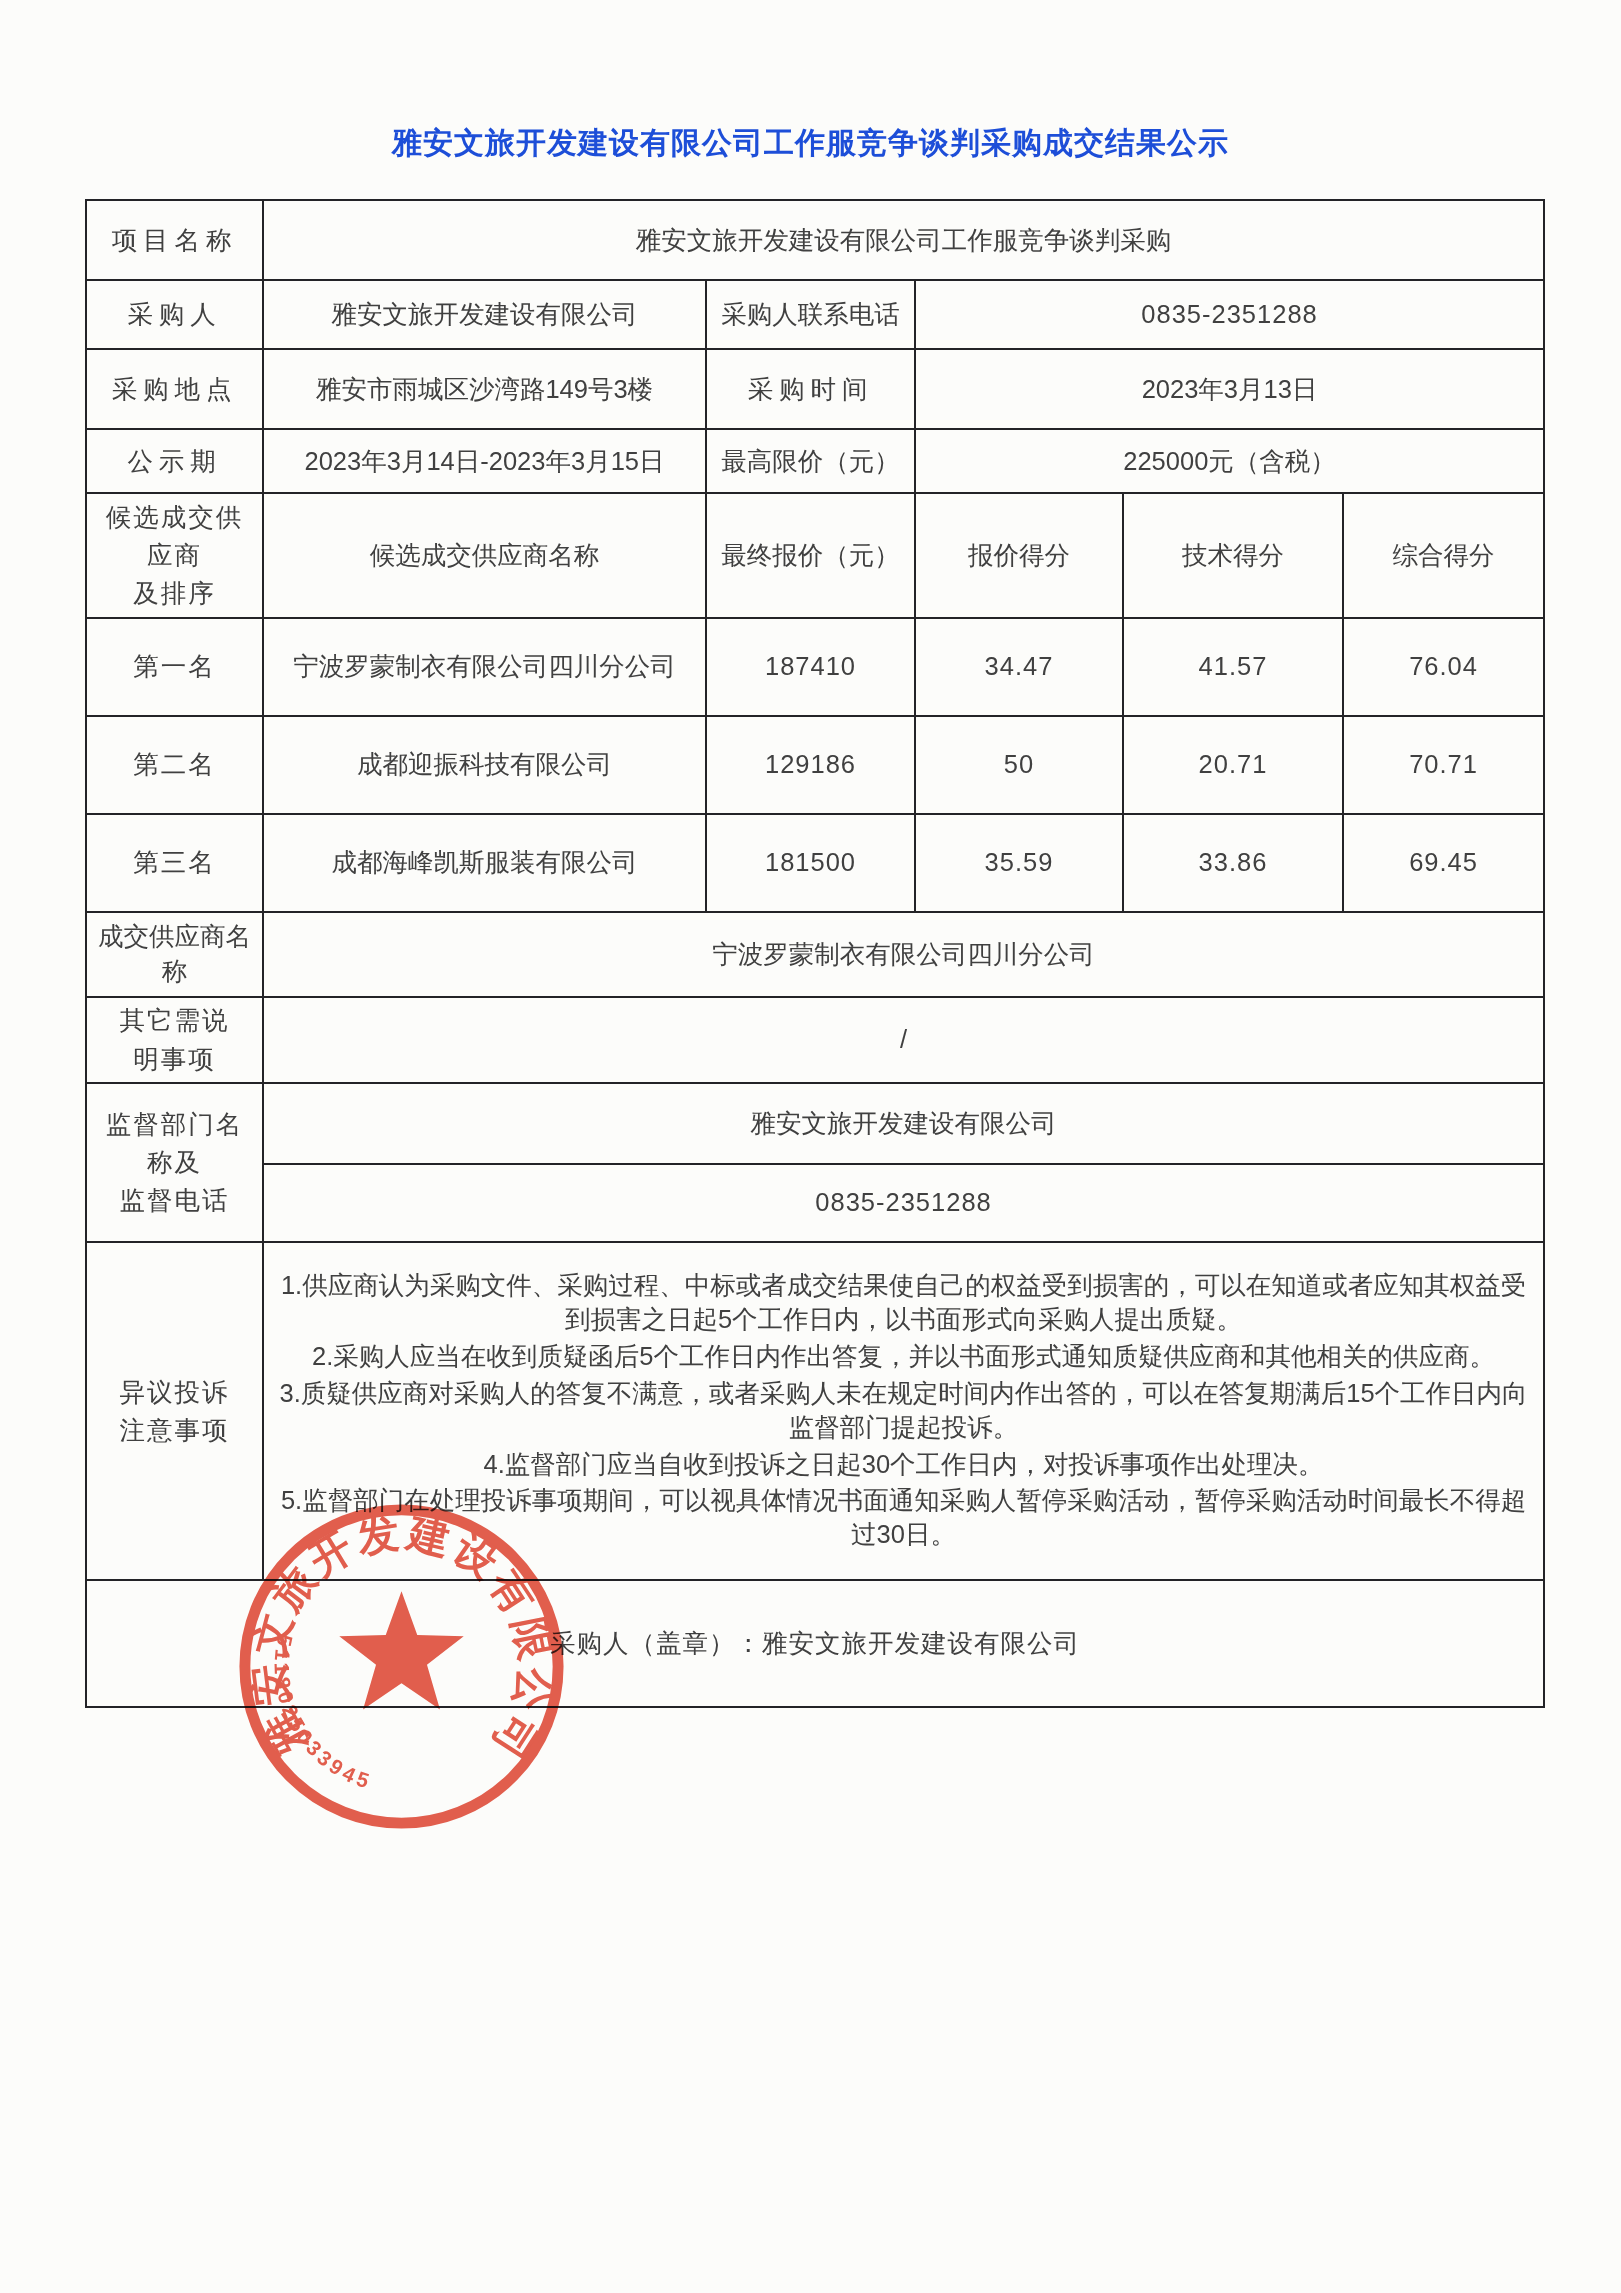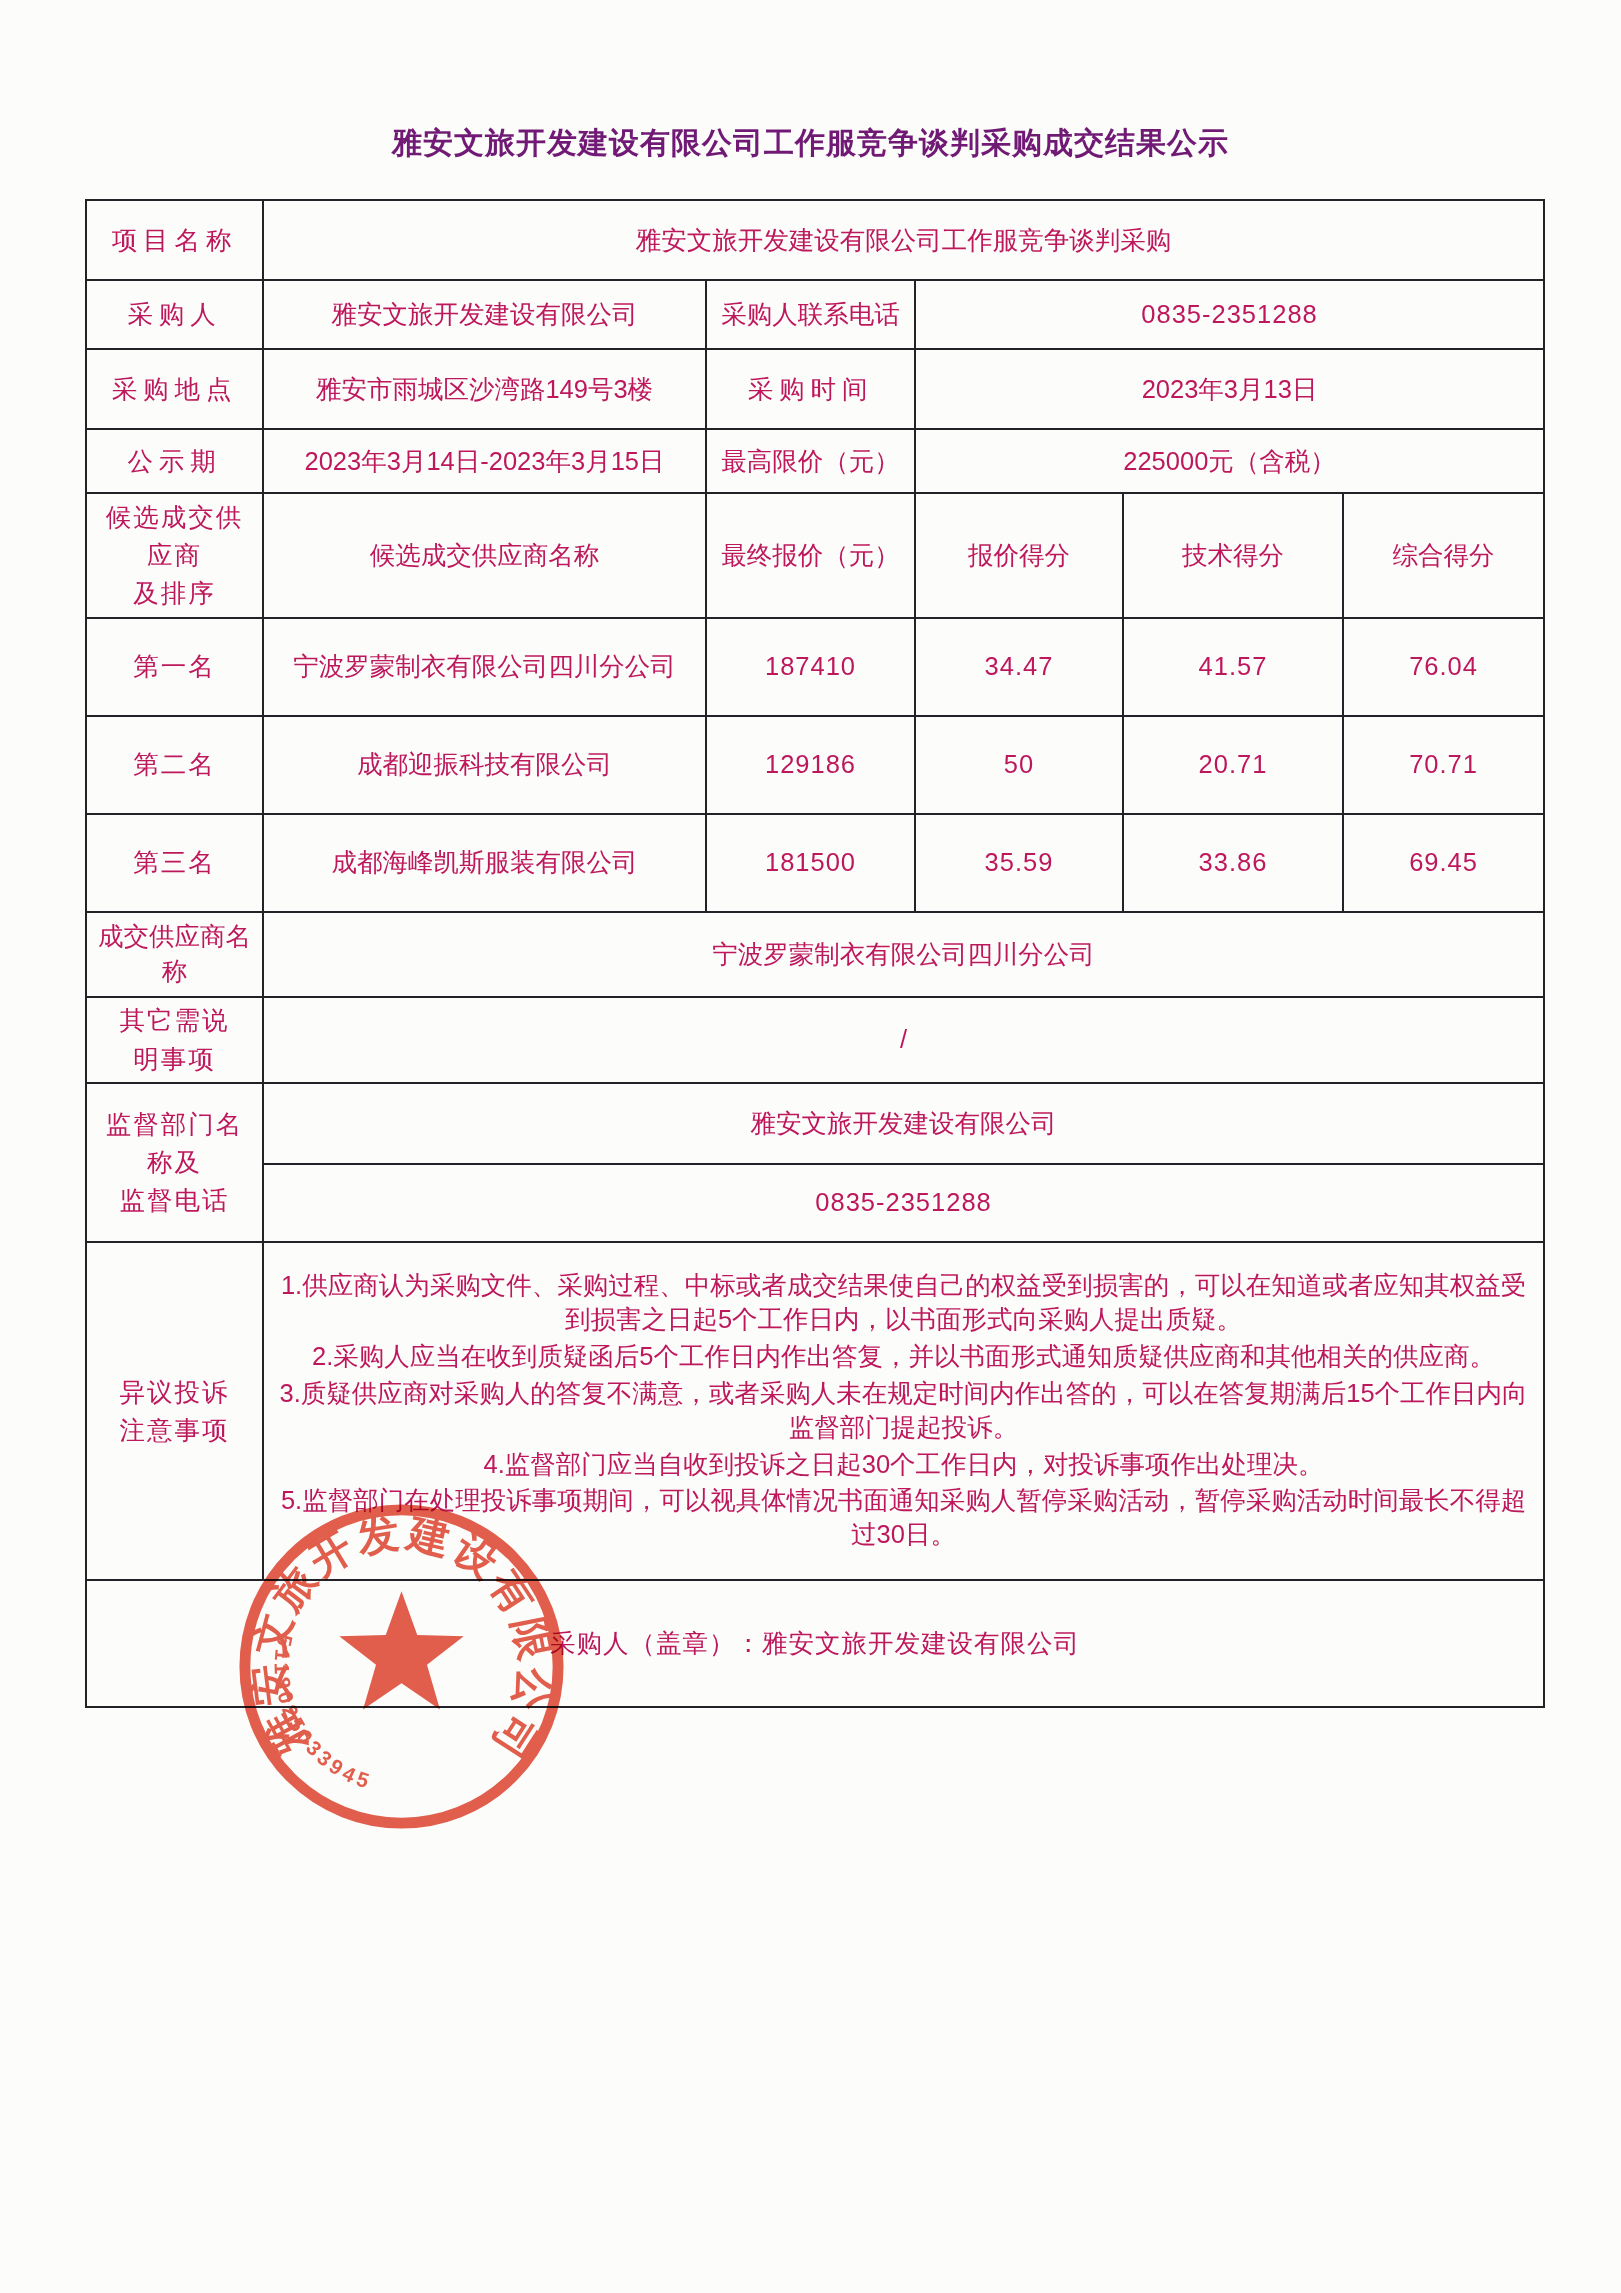--- a/index.html
+++ b/index.html
@@ -13,37 +13,37 @@
     font-family:"Liberation Sans","DejaVu Sans",sans-serif;
     color:#33333b;
   }
   .doc-title{
     position:absolute;
     top:123px;left:0;width:100%;
     text-align:center;
     font-size:30px;
     font-weight:600;
     letter-spacing:1px;
-    color:#701a75;
+    color:#1d4ed8;
   }
   table.main{
     position:absolute;
     left:85px;top:199px;
     width:1457px;
     border-collapse:collapse;
     table-layout:fixed;
     background:transparent;
   }
   table.main td{
     border:2px solid #232327;
     text-align:center;
     vertical-align:middle;
     font-size:25.5px;
     padding:3.9px 5.9px;
-    color:#be185d;
+    color:#404040;
     overflow:hidden;
   }
   table.main{border:2.9px solid #1d1d21;}
   tr.bt td{border-top-width:2.9px;}
   td.lbl{letter-spacing:5.9px;}
   td.lbl-tight{letter-spacing:0;font-size:23.5px;padding:3.9px 2px;border-radius:30px;}
   td.lbl2{letter-spacing:2px;font-size:23.5px;padding:3.9px 2px;line-height:1.5;}
   .lbl2 span{display:block;}
   td.num{font-size:25.5px;letter-spacing:1px;}
   td.notice-cell{

